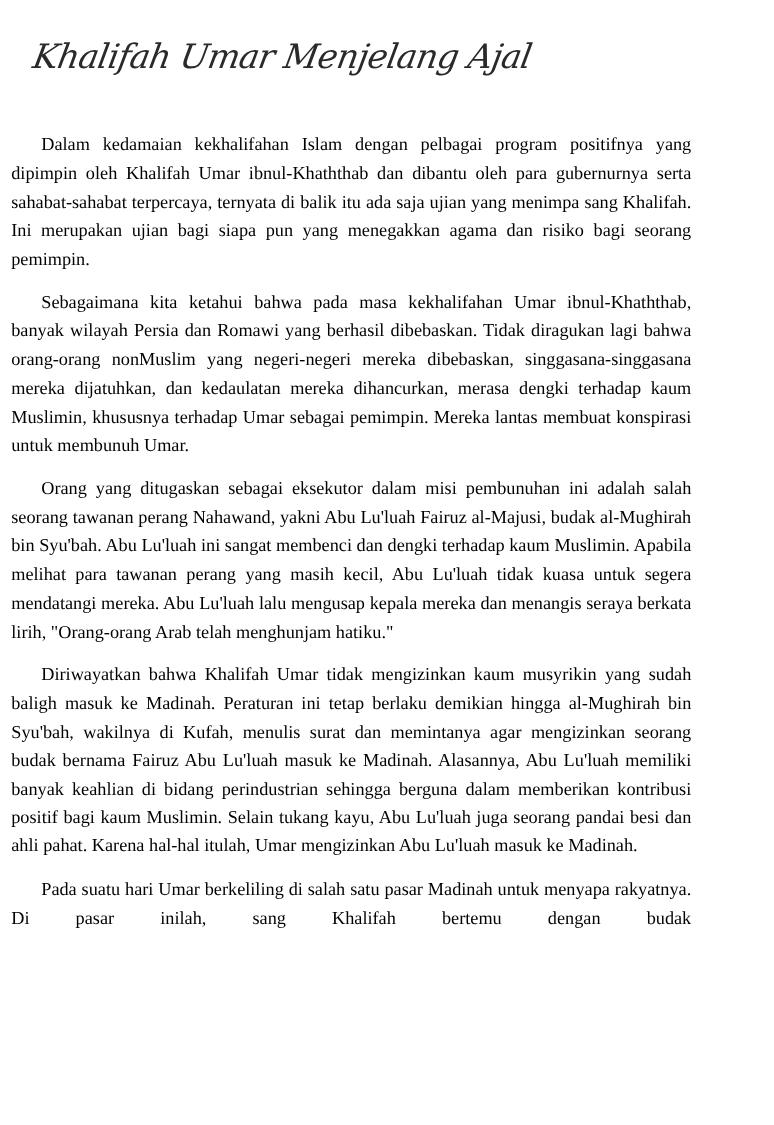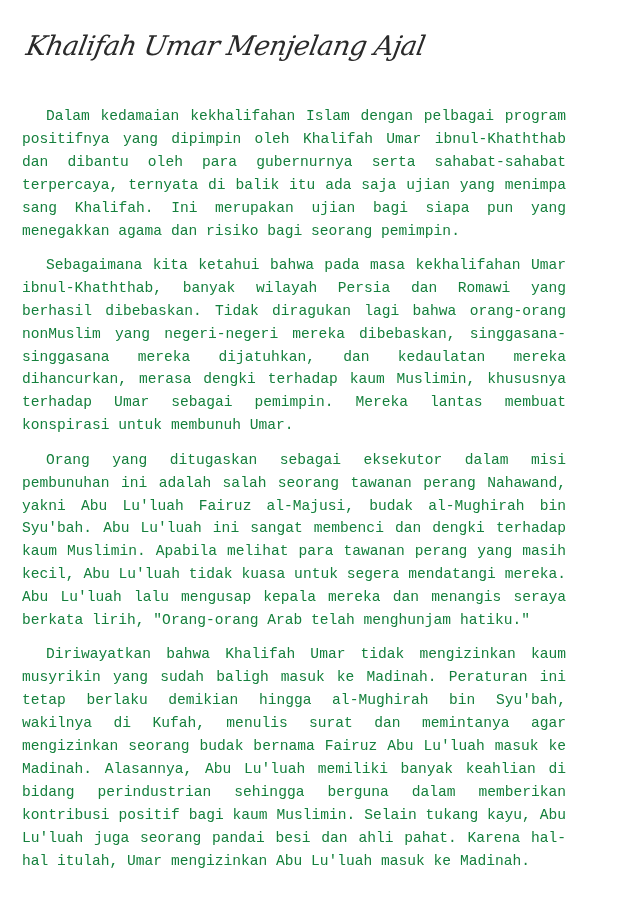--- a/index.html
+++ b/index.html
@@ -6,31 +6,32 @@
   body { width: 619px; height: 900px; overflow: hidden; position: relative; }
   .page { position: absolute; left: 0; top: 0; width: 619px; height: 900px; background: #fff; }
   .title {
     position: absolute; left: 24px; top: 30px;
     font-family: "DejaVu Serif", serif; font-style: italic;
     font-size: 27px; color: #2a2a2a; letter-spacing: -0.6px;
     transform: skewX(-10deg); transform-origin: left bottom;
     white-space: nowrap;
   }
   .body {
-    position: absolute; left: 22px; top: 105px; width: 544px;
-    font-family: Liberation Mono, monospace; font-size: 14.6px;
-    line-height: 22.9px; color: #15803d; text-align: justify;
+    position: absolute; left: 9px; top: 105px; width: 544px;
+    font-family: Liberation Serif, serif; font-size: 14.6px;
+    line-height: 22.9px; color: #000000; text-align: justify;
   }
   .body p { margin: 0 0 11.5px 0; text-indent: 24px; }
   .body p.last { margin-bottom: 0; }
 </style>
 </head>
 <body>
 
 <div class="page">
   <div class="title">Khalifah Umar Menjelang Ajal</div>
   <div class="body">
     <p>Dalam kedamaian kekhalifahan Islam dengan pelbagai program positifnya yang dipimpin oleh Khalifah Umar ibnul-Khaththab dan dibantu oleh para gubernurnya serta sahabat-sahabat terpercaya, ternyata di balik itu ada saja ujian yang menimpa sang Khalifah. Ini merupakan ujian bagi siapa pun yang menegakkan agama dan risiko bagi seorang pemimpin.</p>
     <p>Sebagaimana kita ketahui bahwa pada masa kekhalifahan Umar ibnul-Khaththab, banyak wilayah Persia dan Romawi yang berhasil dibebaskan. Tidak diragukan lagi bahwa orang-orang nonMuslim yang negeri-negeri mereka dibebaskan, singgasana-singgasana mereka dijatuhkan, dan kedaulatan mereka dihancurkan, merasa dengki terhadap kaum Muslimin, khususnya terhadap Umar sebagai pemimpin. Mereka lantas membuat konspirasi untuk membunuh Umar.</p>
     <p>Orang yang ditugaskan sebagai eksekutor dalam misi pembunuhan ini adalah salah seorang tawanan perang Nahawand, yakni Abu Lu'luah Fairuz al-Majusi, budak al-Mughirah bin Syu'bah. Abu Lu'luah ini sangat membenci dan dengki terhadap kaum Muslimin. Apabila melihat para tawanan perang yang masih kecil, Abu Lu'luah tidak kuasa untuk segera mendatangi mereka. Abu Lu'luah lalu mengusap kepala mereka dan menangis seraya berkata lirih, "Orang-orang Arab telah menghunjam hatiku."</p>
     <p>Diriwayatkan bahwa Khalifah Umar tidak mengizinkan kaum musyrikin yang sudah baligh masuk ke Madinah.  Peraturan ini tetap berlaku demikian hingga al-Mughirah bin Syu'bah, wakilnya di Kufah, menulis surat dan memintanya agar mengizinkan seorang budak bernama Fairuz Abu Lu'luah masuk ke Madinah. Alasannya, Abu Lu'luah memiliki banyak keahlian di bidang perindustrian sehingga berguna dalam memberikan kontribusi positif bagi kaum Muslimin. Selain tukang kayu, Abu Lu'luah juga seorang pandai besi dan ahli pahat. Karena hal-hal itulah, Umar mengizinkan Abu Lu'luah masuk ke Madinah.</p>
+    <p class="last" style="text-align-last: justify;">Pada suatu hari Umar berkeliling di salah satu pasar Madinah untuk menyapa rakyatnya. Di pasar inilah, sang Khalifah bertemu dengan budak</p>
   </div>
 </div>
 
 </body></html>

